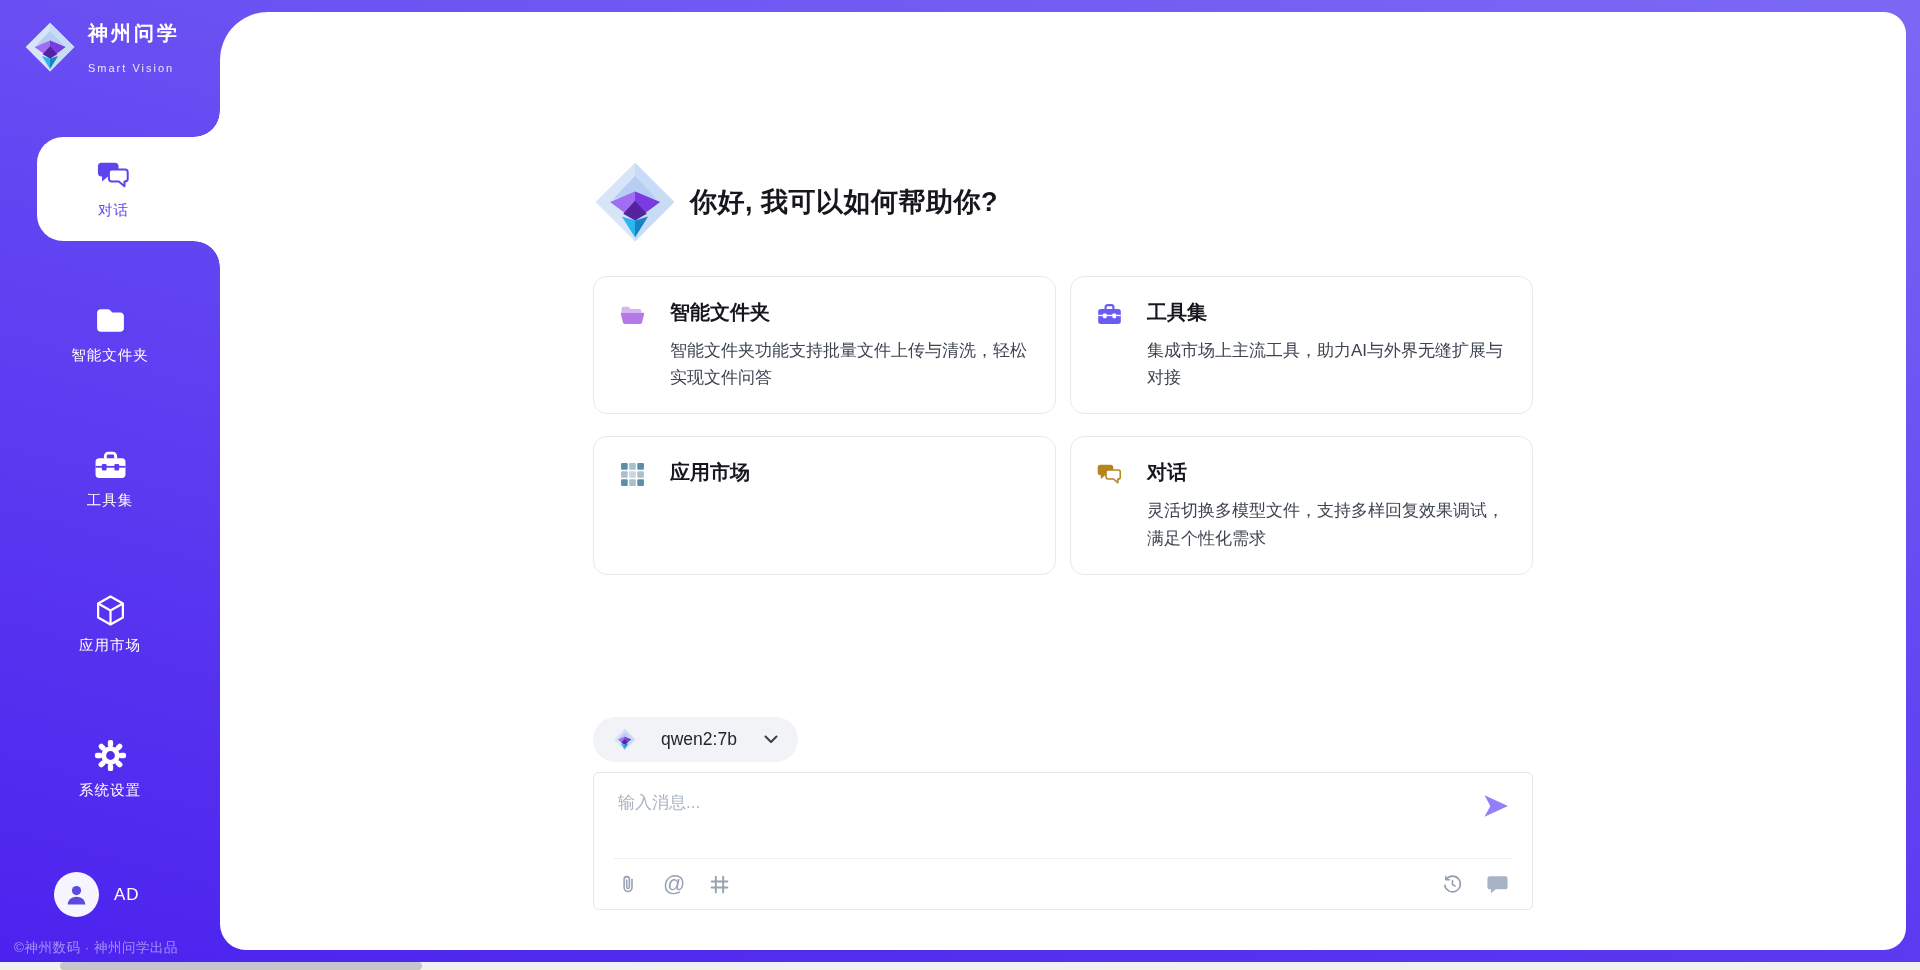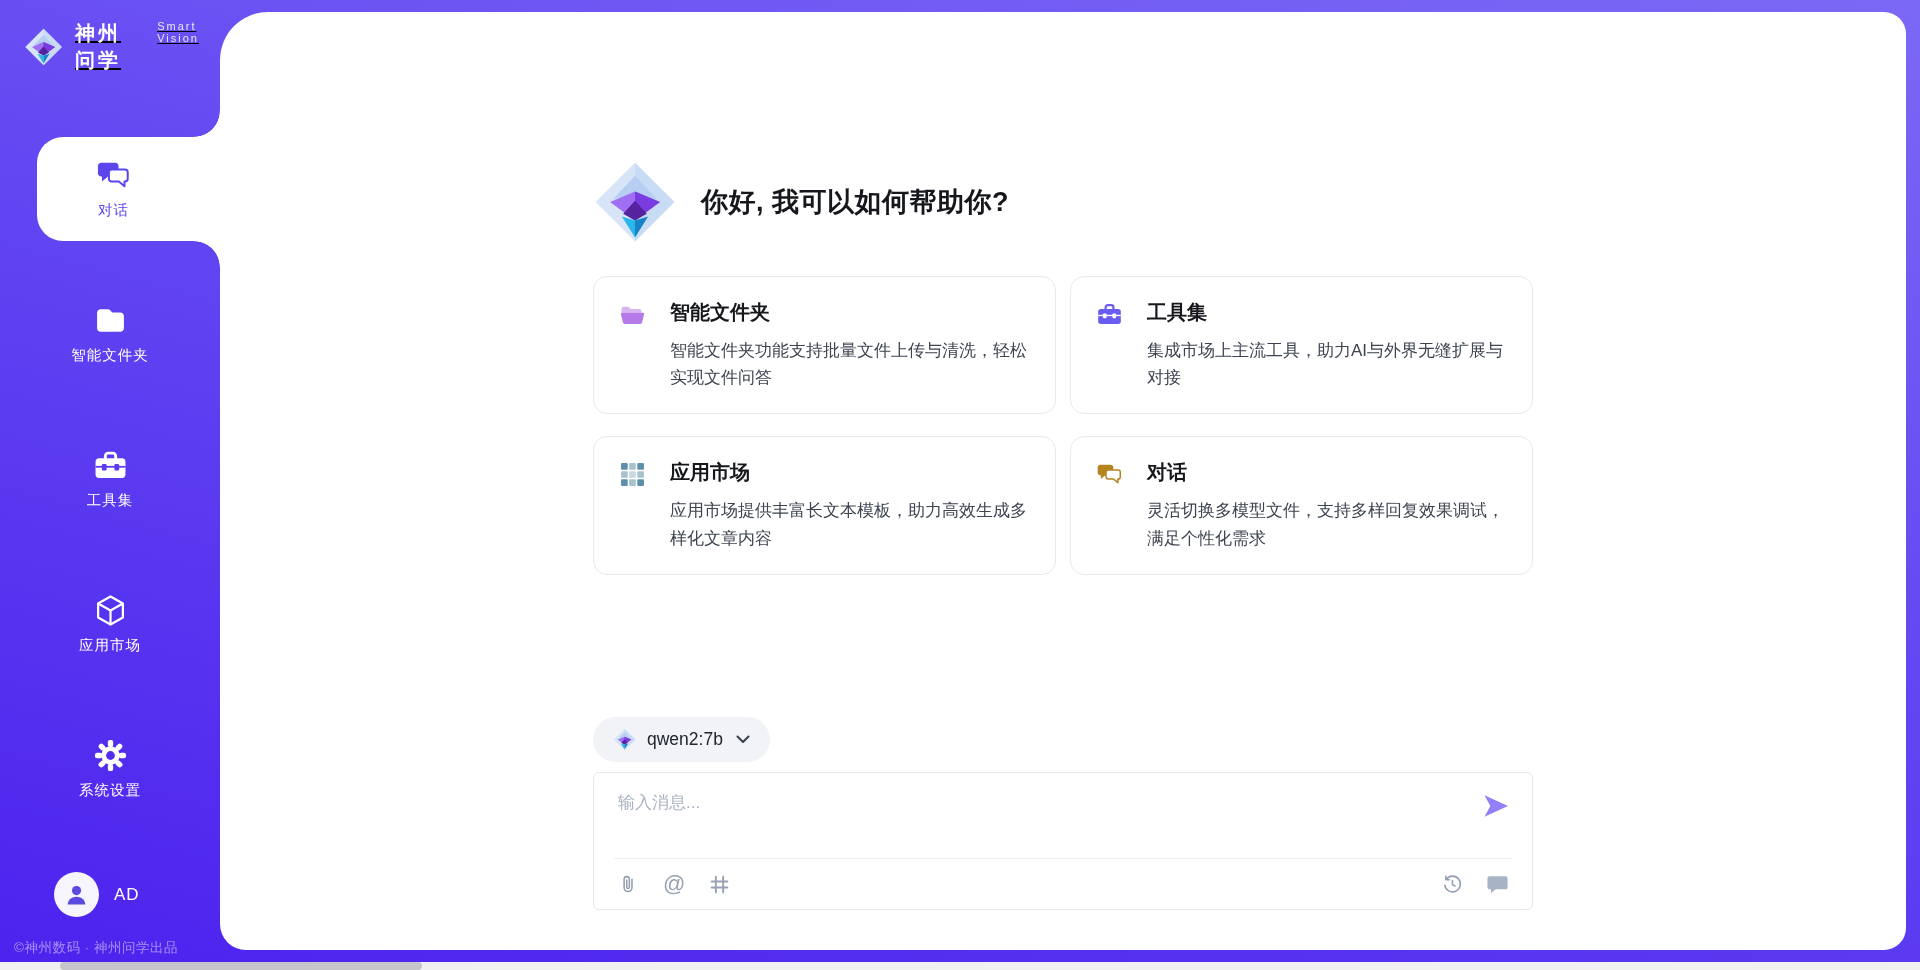--- a/index.html
+++ b/index.html
@@ -4,21 +4,21 @@
 <style>
   html,body{margin:0;padding:0;background:#30303a;}
   .screen{position:relative;width:1920px;height:970px;overflow:hidden;
     font-family:"Liberation Sans","DejaVu Sans",sans-serif;
     background:linear-gradient(195deg,#7b69f5 0%,#6347f2 45%,#4c22ee 100%);}
 
   
   .sidebar{position:absolute;left:0;top:0;width:220px;height:100%;}
   .brand{position:absolute;left:24px;top:20px;display:flex;align-items:center;gap:12px;}
   .brand .logo{width:52px;height:52px;}
-  .brand-text{display:flex;gap:15px;text-decoration:underline;}
+  .brand-text{display:flex;flex-direction:column;gap:15px;}
   .brand-name{color:#fff;font-size:20px;font-weight:700;letter-spacing:3px;}
   .brand-sub{color:#e8e9ff;font-size:11px;letter-spacing:2px;}
 
   .nav-item{position:absolute;left:0;width:220px;height:104px;display:flex;flex-direction:column;
     align-items:center;justify-content:center;gap:9px;color:#fff;cursor:pointer;box-sizing:border-box;}
   .nav-item .nico{width:33px;height:33px;}
   .nav-item .nlabel{font-size:14.5px;letter-spacing:1px;}
   .nav-item.active{left:37px;width:183px;background:#fff;border-radius:26px 0 0 26px;color:#5b46ee;padding-right:30px;}
   .nav-item.active::before{content:"";position:absolute;right:0;top:-26px;width:26px;height:26px;
     background:radial-gradient(circle 26px at 0 0,rgba(0,0,0,0) 25.4px,#fff 26px);}
@@ -29,35 +29,35 @@
   .avatar{width:45px;height:45px;border-radius:50%;background:#f7f5ff;display:flex;align-items:center;justify-content:center;}
   .avatar svg{width:25px;height:25px;color:#5b4ae0;}
   .user-name{color:#fff;font-size:17px;letter-spacing:1px;}
   .side-footer{position:absolute;left:14px;bottom:13px;color:rgba(255,255,255,.48);font-size:13.5px;letter-spacing:.5px;white-space:nowrap;margin-top:26px;}
 
   
   .main-panel{position:absolute;left:220px;top:12px;right:14px;bottom:20px;background:#fff;
     border-radius:48px 22px 22px 26px;display:flex;flex-direction:column;align-items:center;overflow:hidden;}
   .content-col{width:940px;display:flex;flex-direction:column;flex:1;min-height:0;padding-top:148px;box-sizing:border-box;}
 
-  .greeting-row{display:flex;align-items:center;gap:24px;height:84px;}
+  .greeting-row{display:flex;align-items:center;gap:13px;height:84px;}
   .greeting-row .logo{width:84px;height:84px;}
   .greeting-text{font-size:27px;font-weight:700;color:#15171c;letter-spacing:.5px;}
 
   .cards{margin-top:32px;display:grid;grid-template-columns:1fr 1fr;gap:22px 14px;}
   .card{position:relative;background:#fff;border:1px solid #e7e9ee;border-radius:14px;
     min-height:128px;box-sizing:border-box;padding:22px 18px 22px 26px;cursor:pointer;}
   .card-icon{position:absolute;left:26px;top:25px;width:25px;height:25px;}
   .card-title{margin-left:50px;font-size:20px;font-weight:700;color:#15171c;}
   .card-desc{margin-left:50px;margin-top:11px;font-size:17px;line-height:1.6;color:#3d4450;max-width:375px;}
   .cic0{color:#b579e8}.cic1{color:#6a5cf0}.cic2{color:#5e8fa8}.cic3{color:#b5841f}
 
   
   .composer{margin-top:auto;margin-bottom:40px;width:100%;}
-  .model-pill{display:inline-flex;align-items:center;gap:11px;height:45px;padding:0 20px;
+  .model-pill{display:inline-flex;align-items:center;gap:25px;height:45px;padding:0 20px;
     background:#f1f3f6;border-radius:23px;cursor:pointer;margin-bottom:10px;}
   .model-pill .logo{width:23px;height:23px;}
   .model-label{font-size:17.5px;color:#21262f;}
   .model-pill .chev{width:14px;height:9px;color:#3c424d;margin-left:2px;}
 
   .input-card{position:relative;height:138px;border:1.5px solid #e4e7ed;border-radius:6px;background:#fff;box-sizing:border-box;}
   .msg-input{position:absolute;left:22px;top:16px;right:70px;height:58px;border:none;outline:none;resize:none;
     font-family:inherit;font-size:17px;color:#2a2f38;background:transparent;}
   .msg-input::placeholder{color:#a9b2c0;}
   .send-btn{position:absolute;right:22px;top:20px;width:28px;height:26px;border:none;background:none;padding:0;cursor:pointer;color:#9180f8;}
@@ -252,21 +252,20 @@
               <use href="#ic-briefcase"></use>
             </svg>
           <div class="card-title">工具集</div>
           <div class="card-desc">集成市场上主流工具，助力AI与外界无缝扩展与对接</div>
         </div>
         <div class="card">
           <svg class="card-icon cic2">
               <use href="#ic-grid9"></use>
             </svg>
           <div class="card-title">应用市场</div>
-          <div class="card-desc">应用市场提供丰富长文本模板，助力高效生成多样化文章内容</div>
         </div>
         <div class="card">
           <svg class="card-icon cic3">
               <use href="#ic-chat-duo"></use>
             </svg>
           <div class="card-title">对话</div>
           <div class="card-desc">灵活切换多模型文件，支持多样回复效果调试，满足个性化需求</div>
         </div>
       </div>
 

